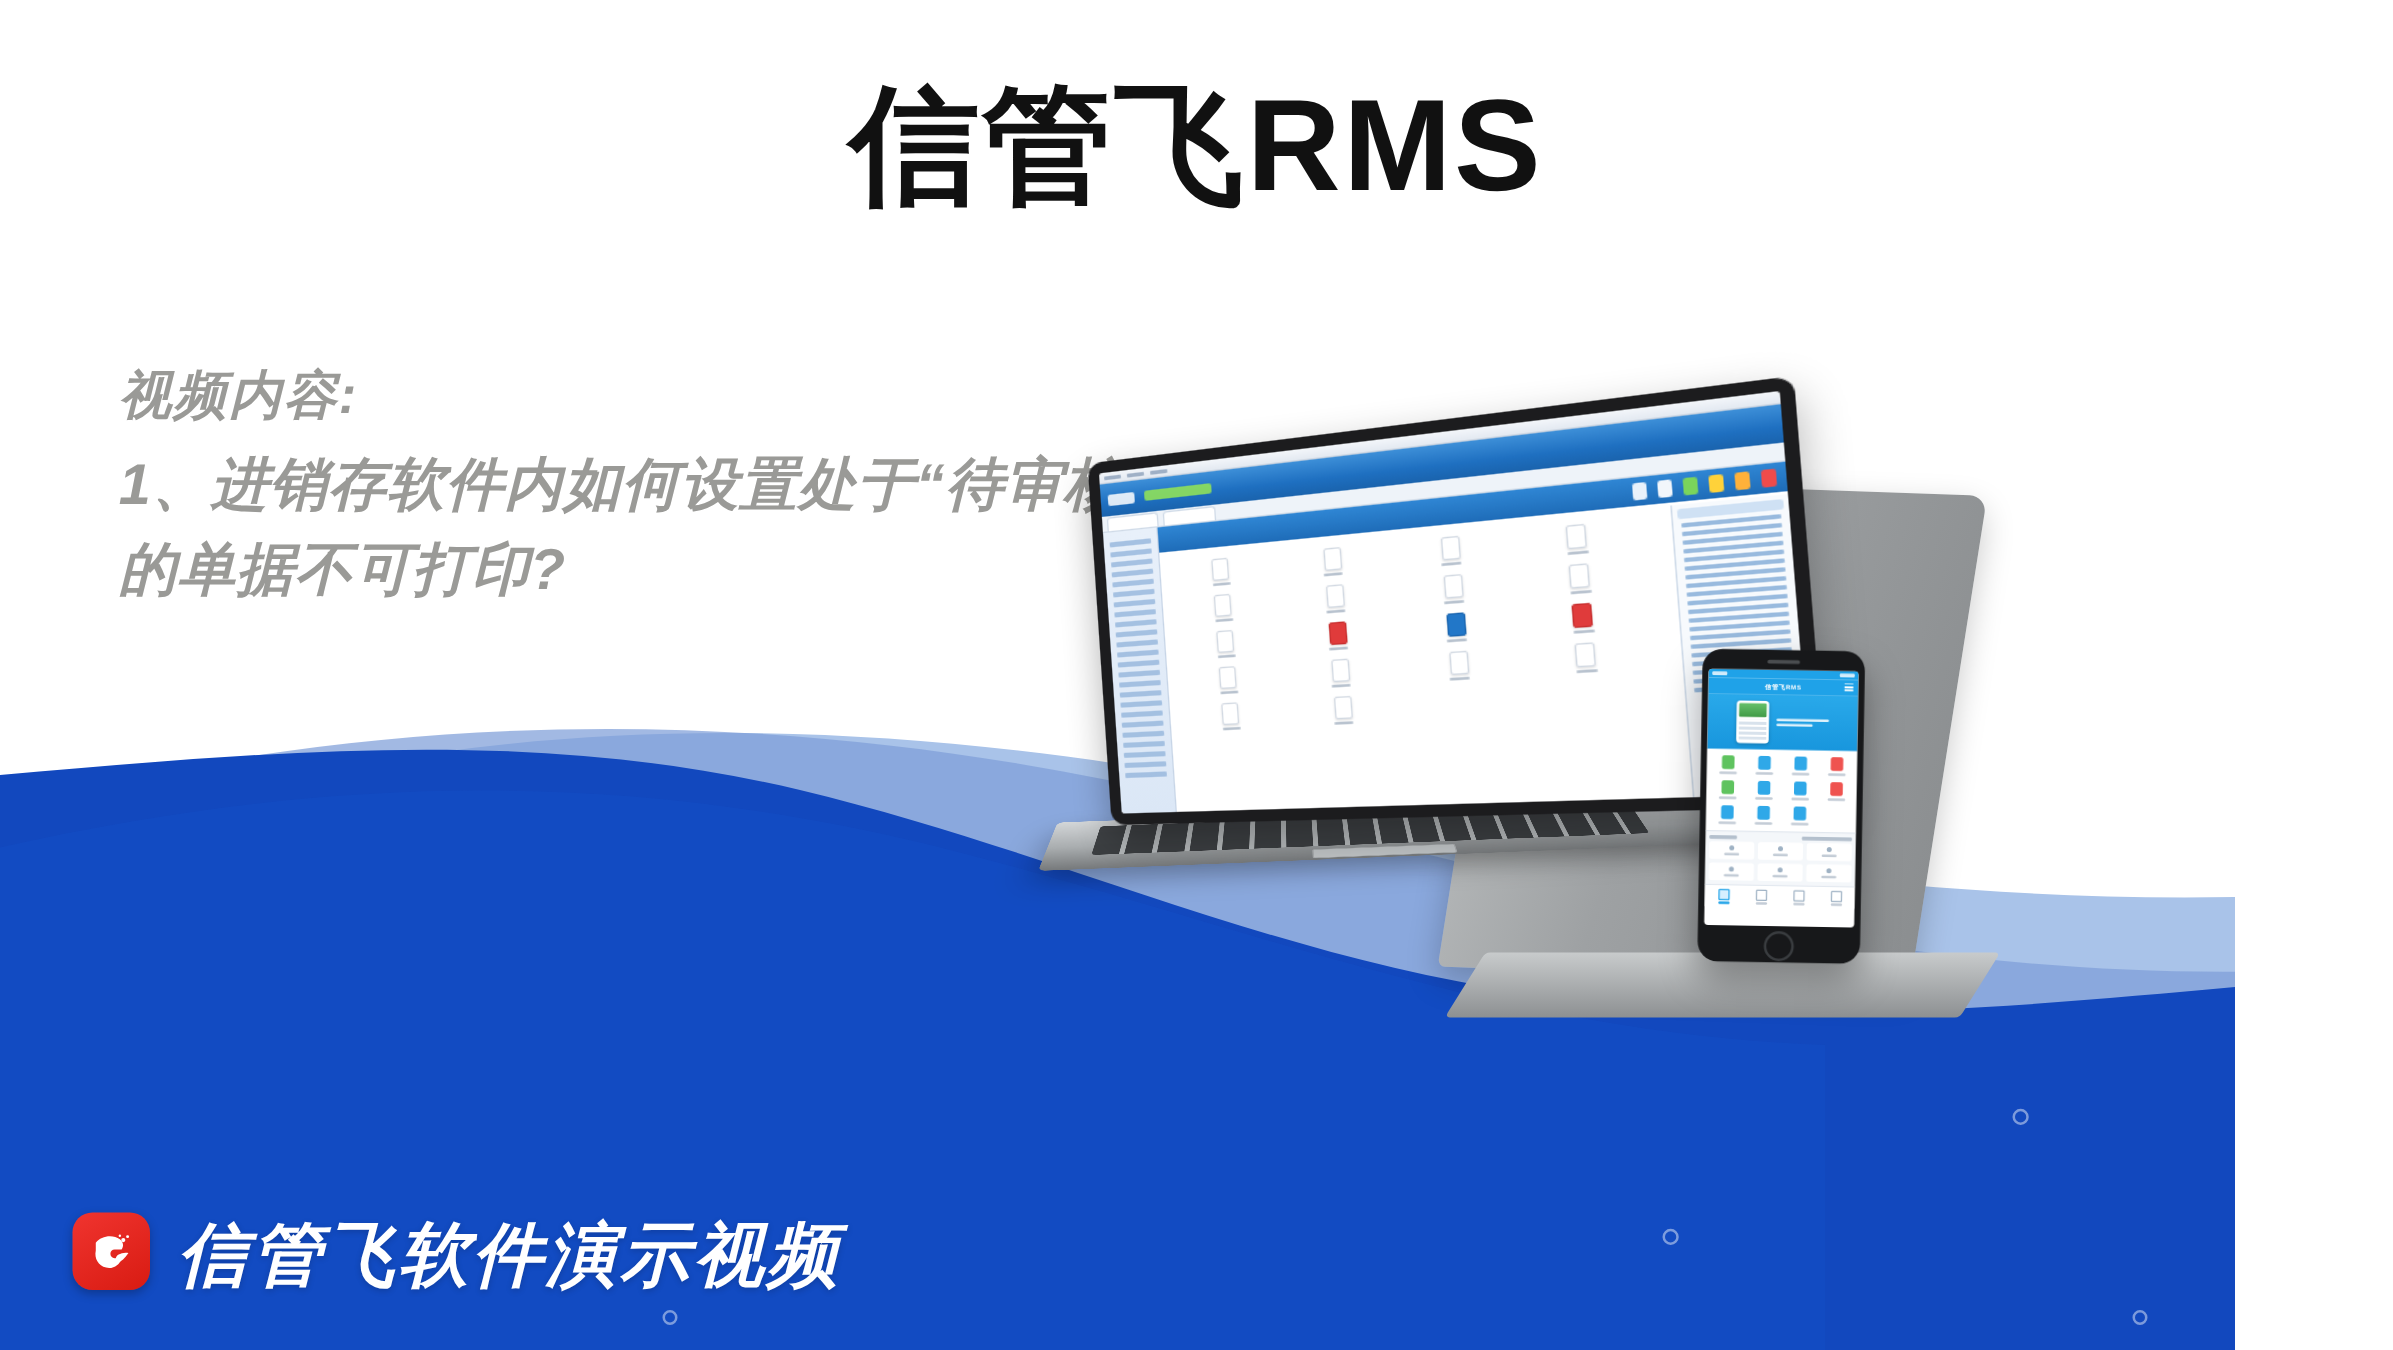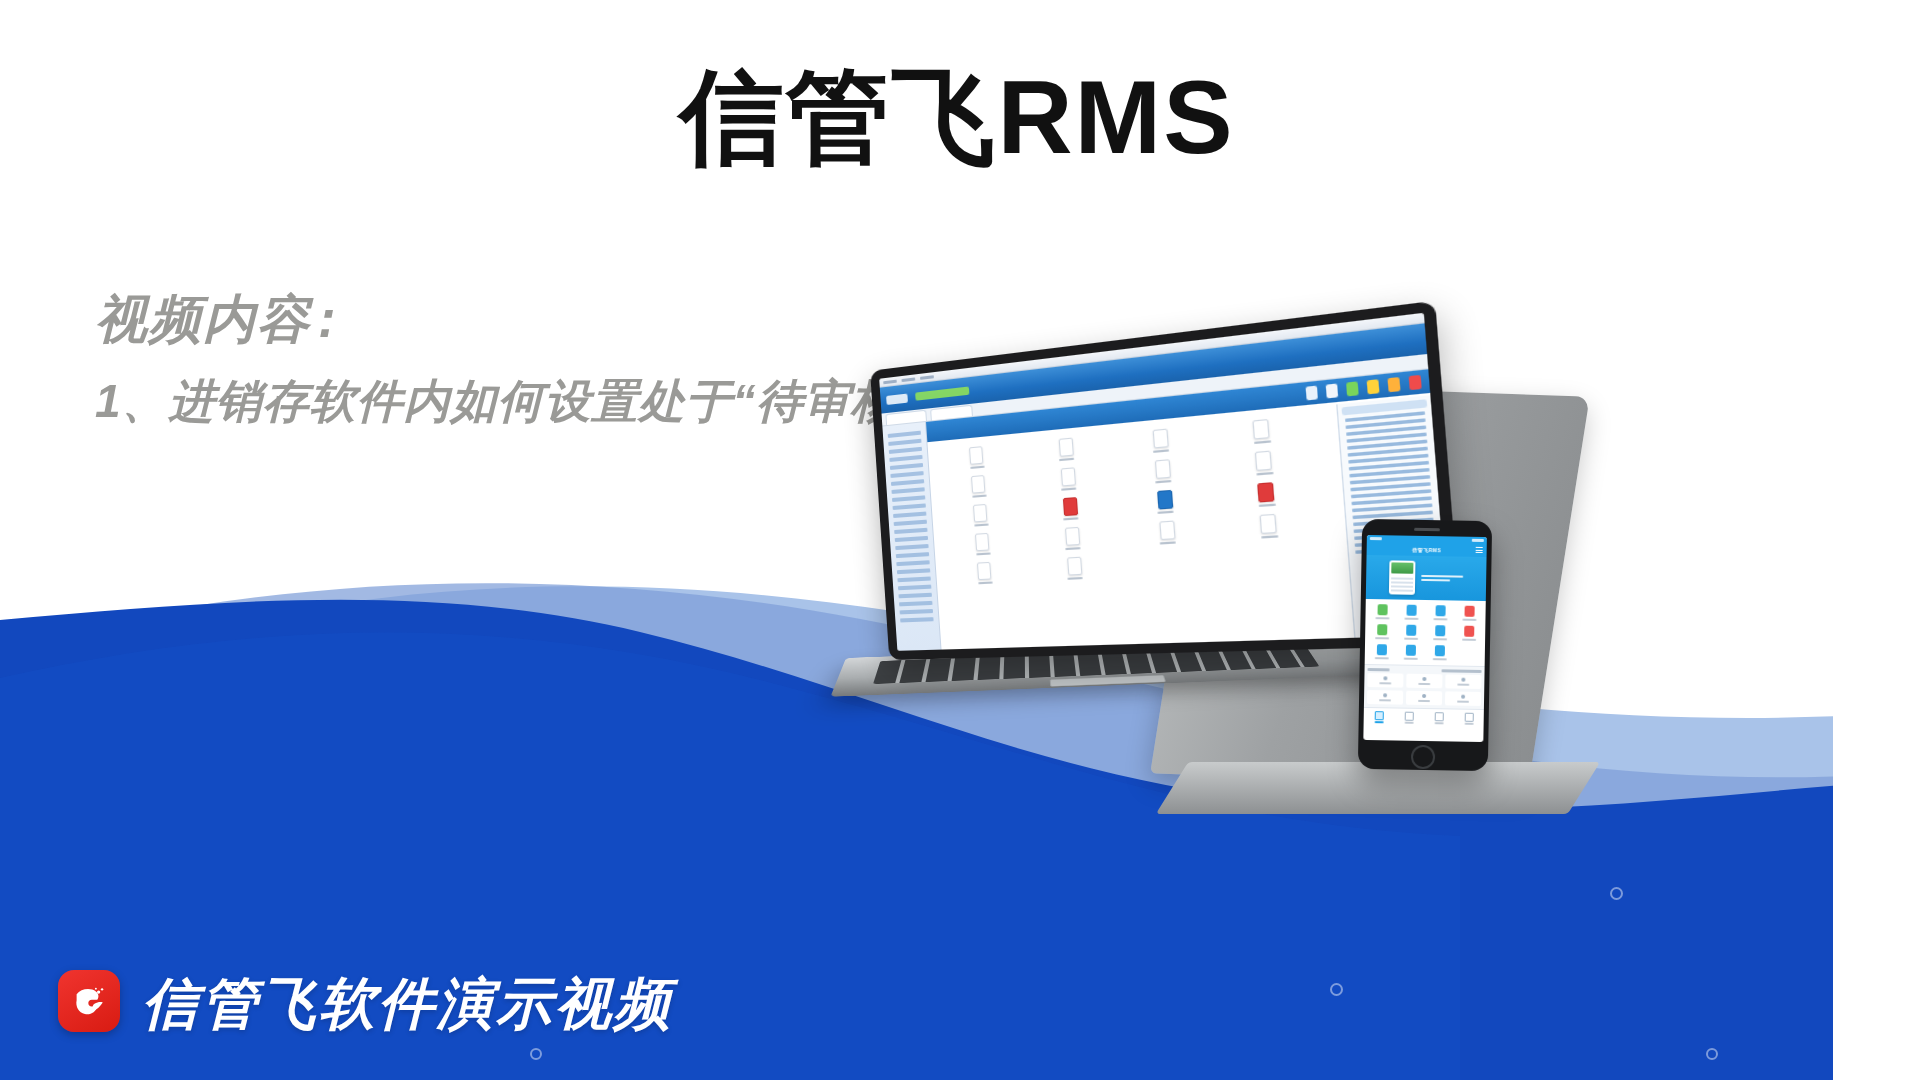--- a/index.html
+++ b/index.html
@@ -2,39 +2,39 @@
 <html lang="zh"><head>
 <meta charset="utf-8">
 <title>信管飞RMS</title>
 <style>
   html,body{margin:0;padding:0;}
   body{
     width:1914px;height:1080px;overflow:hidden;
     background:#ffffff;
     font-family:"Liberation Sans","DejaVu Sans",sans-serif;
   }
-  .slide{position:relative;width:1788px;height:1080px;overflow:hidden;background:#fff;padding-left:45px;}
+  .slide{position:relative;width:1788px;height:1080px;overflow:hidden;background:#fff;}
 
   
   .wave-layer{position:absolute;left:0;top:0;width:1914px;height:1080px;pointer-events:none;}
   .wave-layer svg{display:block;width:1914px;height:1080px;}
 
   
   .title{
     position:absolute;top:56px;left:0;width:1914px;text-align:center;
     font-size:104px;font-weight:bold;color:#111111;letter-spacing:2px;
     line-height:1.18;
   }
 
   
   .content-block{
     position:absolute;left:95px;top:286px;width:1030px;
     color:#9a9a97;font-style:italic;font-weight:bold;
   }
-  .content-label{font-size:52px;line-height:1.45;letter-spacing:2px;font-family:Liberation Mono, monospace;}
+  .content-label{font-size:42px;line-height:1.45;letter-spacing:2px;}
   .content-line{font-size:46px;line-height:1.48;letter-spacing:1px;margin-top:6px;}
   .content-line2{font-size:46px;line-height:1.48;letter-spacing:1px;}
 
   
   .devices{position:absolute;left:880px;top:370px;width:1040px;height:600px;}
 
   .laptop-back{
     position:absolute;left:300px;top:20px;width:380px;height:390px;
     background:linear-gradient(100deg,#b9bcbd 0%,#9ea1a3 40%,#8b8e90 100%);
     transform:skewX(-7deg) rotate(2deg);
@@ -195,20 +195,21 @@
   <div class="dot" style="left:530px;bottom:20px;width:8px;height:8px;"></div>
   <div class="dot" style="left:1330px;bottom:84px;width:9px;height:9px;"></div>
   <div class="dot" style="left:1610px;bottom:180px;width:9px;height:9px;"></div>
   <div class="dot" style="left:1706px;bottom:20px;width:8px;height:8px;"></div>
 
   <div class="title">信管飞RMS</div>
 
   <div class="content-block">
     <div class="content-label">视频内容:</div>
     <div class="content-line">1、进销存软件内如何设置处于“待审核”</div>
+    <div class="content-line2">的单据不可打印?</div>
   </div>
 
   <div class="devices">
 
     <div class="laptop-back"></div>
     <div class="laptop-back-base">
       
     </div>
 
     <div class="laptop-base">

